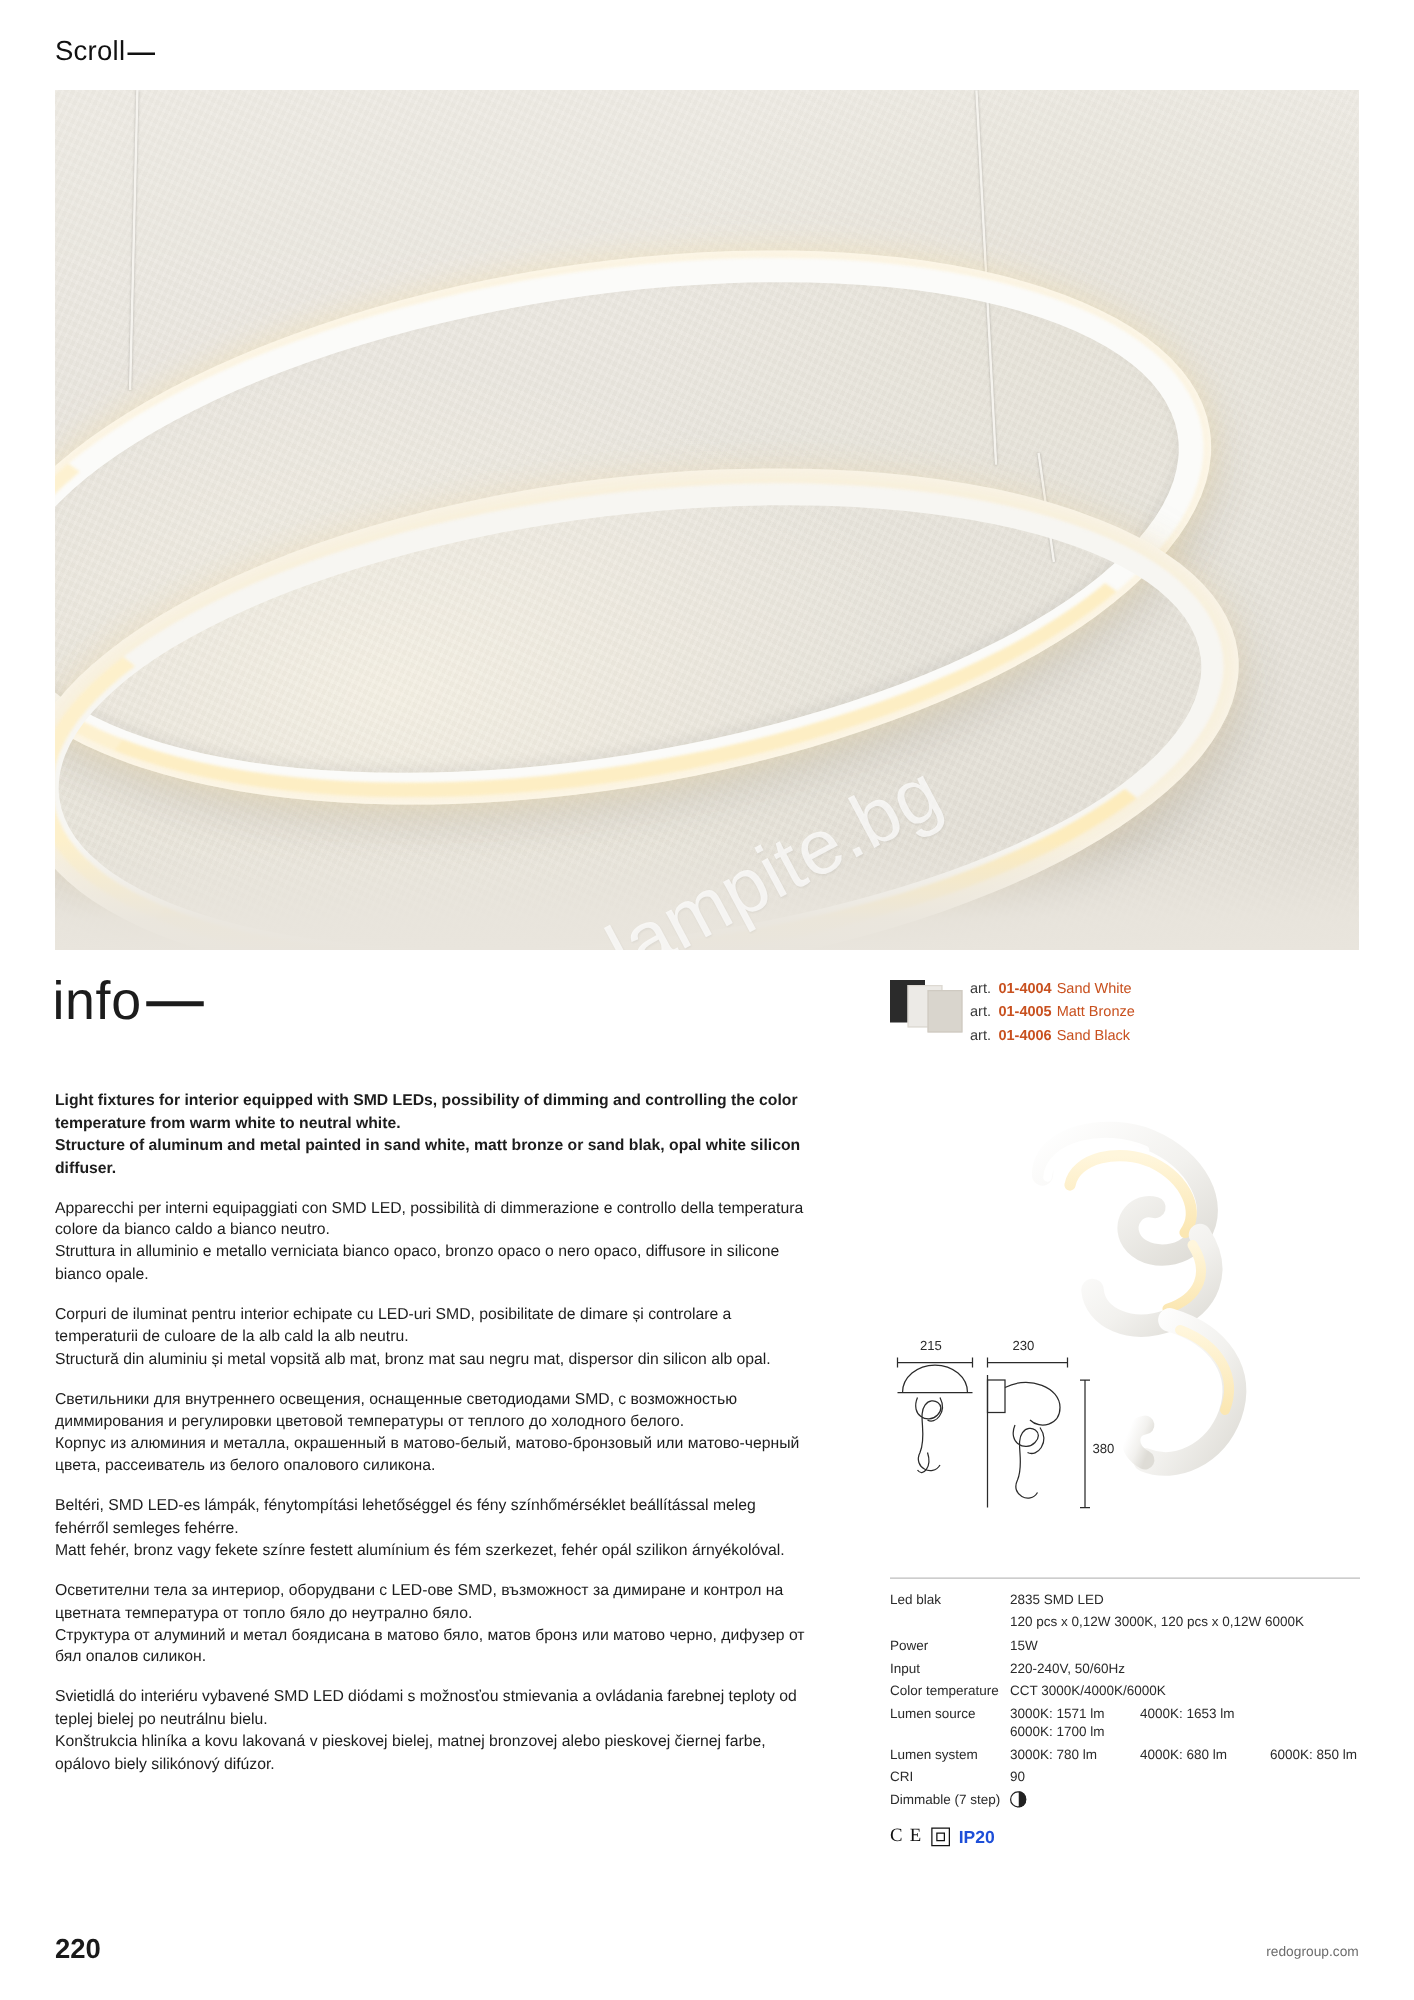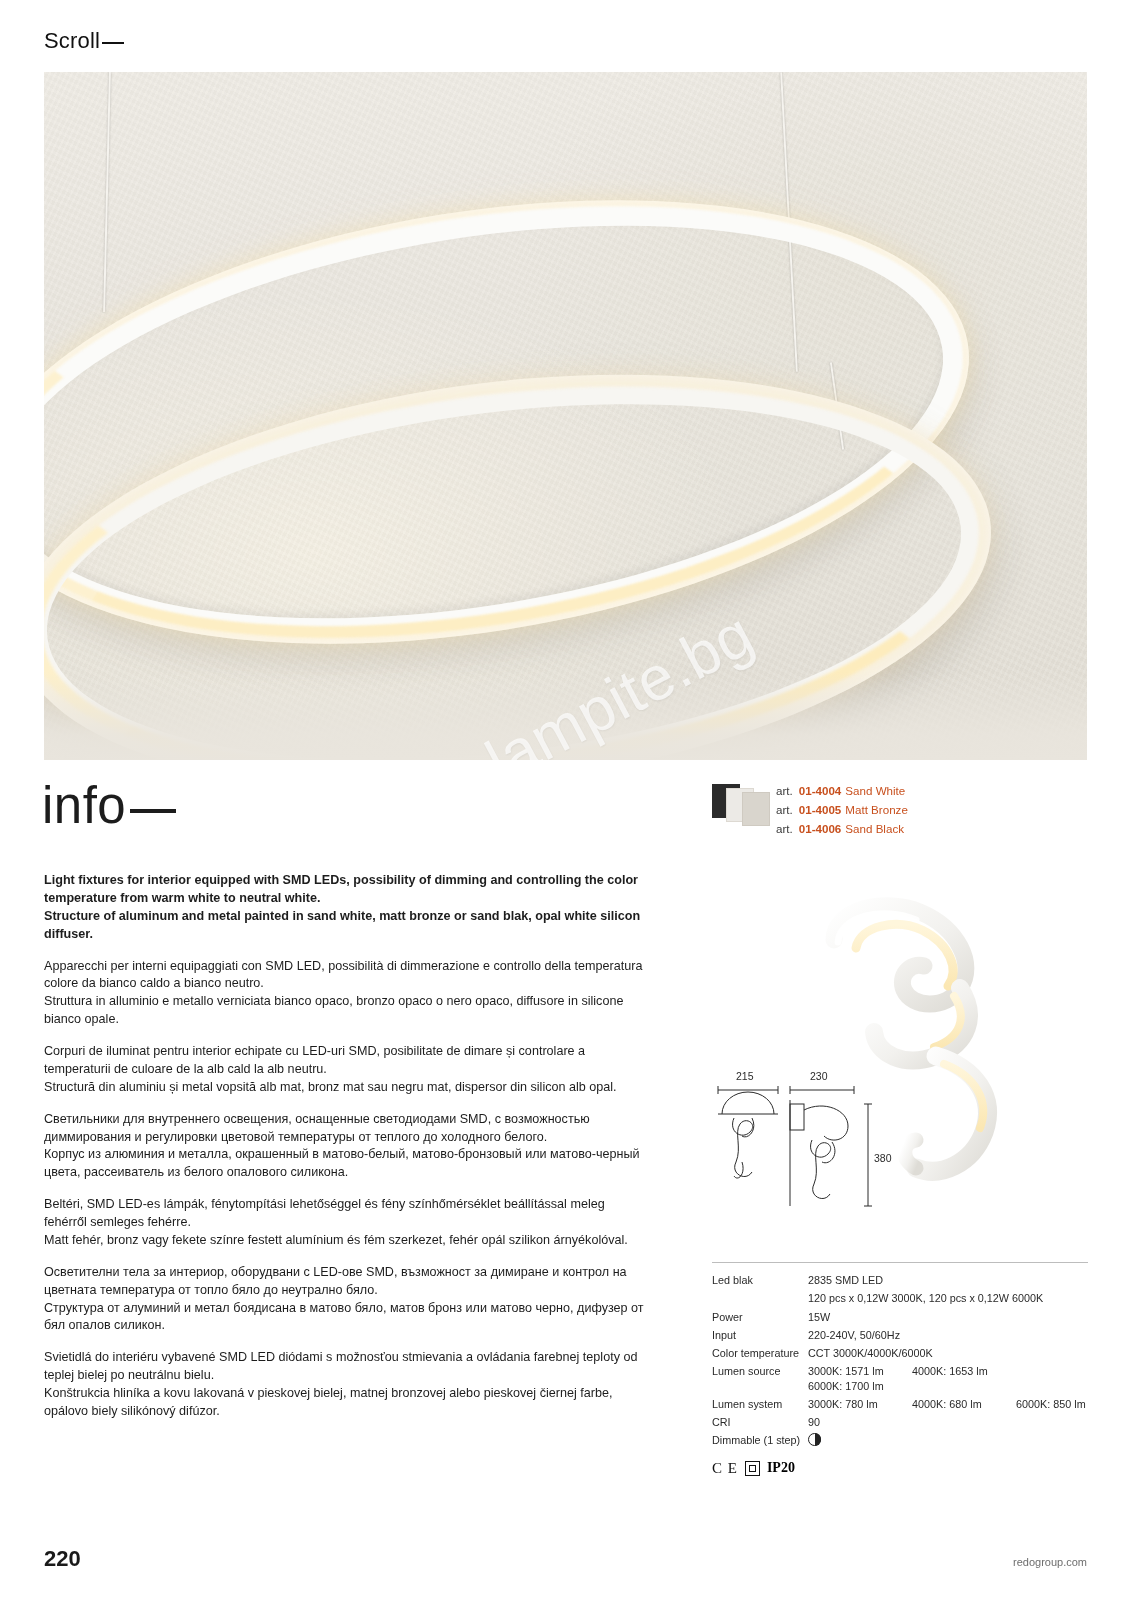--- a/index.html
+++ b/index.html
@@ -118,21 +118,21 @@
     font-family: "Liberation Sans", sans-serif;
     transform: rotate(-28deg);
     letter-spacing: 0.5px;
     text-shadow: 0 1px 2px rgba(0,0,0,0.06);
     pointer-events: none;
   }
 
   
   .info-title {
     position: absolute; left: 42px; top: 780px;
-    font-size: 51px;
+    font-size: 43px;
     font-weight: 300;
     color: #1c1c1c;
     letter-spacing: 0.5px;
     line-height: 1;
   }
   .info-title .u2 {
     display: inline-block; width: 46px; border-bottom: 4px solid #1c1c1c;
     vertical-align: 10px; margin-left: 4px;
   }
 
@@ -198,21 +198,21 @@
     background: #222; border-radius: 0 7px 7px 0;
   }
   .marks { margin-top: 10px; display: flex; align-items: center; gap: 7px; }
   .ce { font-size: 15px; letter-spacing: 1px; color: #111; font-family: "Liberation Serif", serif; }
   .boxicon {
     width: 15px; height: 15px; border: 1.6px solid #111; display: inline-block; position: relative;
   }
   .boxicon::after {
     content:""; position:absolute; left:3px; top:3px; right:3px; bottom:3px; border:1.4px solid #111;
   }
-  .ip { font-weight: 700; font-size: 14px; color: #000000; font-family: Liberation Serif, serif; }
+  .ip { font-weight: 700; font-size: 14px; color: #1d4ed8; }
 
   
   .page-num {
     position: absolute; left: 44px; bottom: 28px;
     font-size: 22px; font-weight: 700; color: #1a1a1a;
   }
   .site {
     position: absolute; right: 44px; bottom: 32px;
     font-size: 11px; color: #6d6d6d;
   }
@@ -376,21 +376,21 @@
         <td class="k">Lumen system</td>
         <td class="v">
           <span class="c1">3000K: 780 lm</span><span class="c2">4000K: 680 lm</span><span>6000K: 850 lm</span>
         </td>
       </tr>
       <tr>
         <td class="k">CRI</td>
         <td class="v">90</td>
       </tr>
       <tr>
-        <td class="k">Dimmable (1 step)</td>
+        <td class="k">Dimmable (7 step)</td>
         <td class="v"><span class="dim-icon"></span></td>
       </tr>
     </tbody>
       </table>
     <div class="marks">
       <span class="ce">C E</span>
       <span class="boxicon"></span>
       <span class="ip">IP20</span>
     </div>
   </div>

